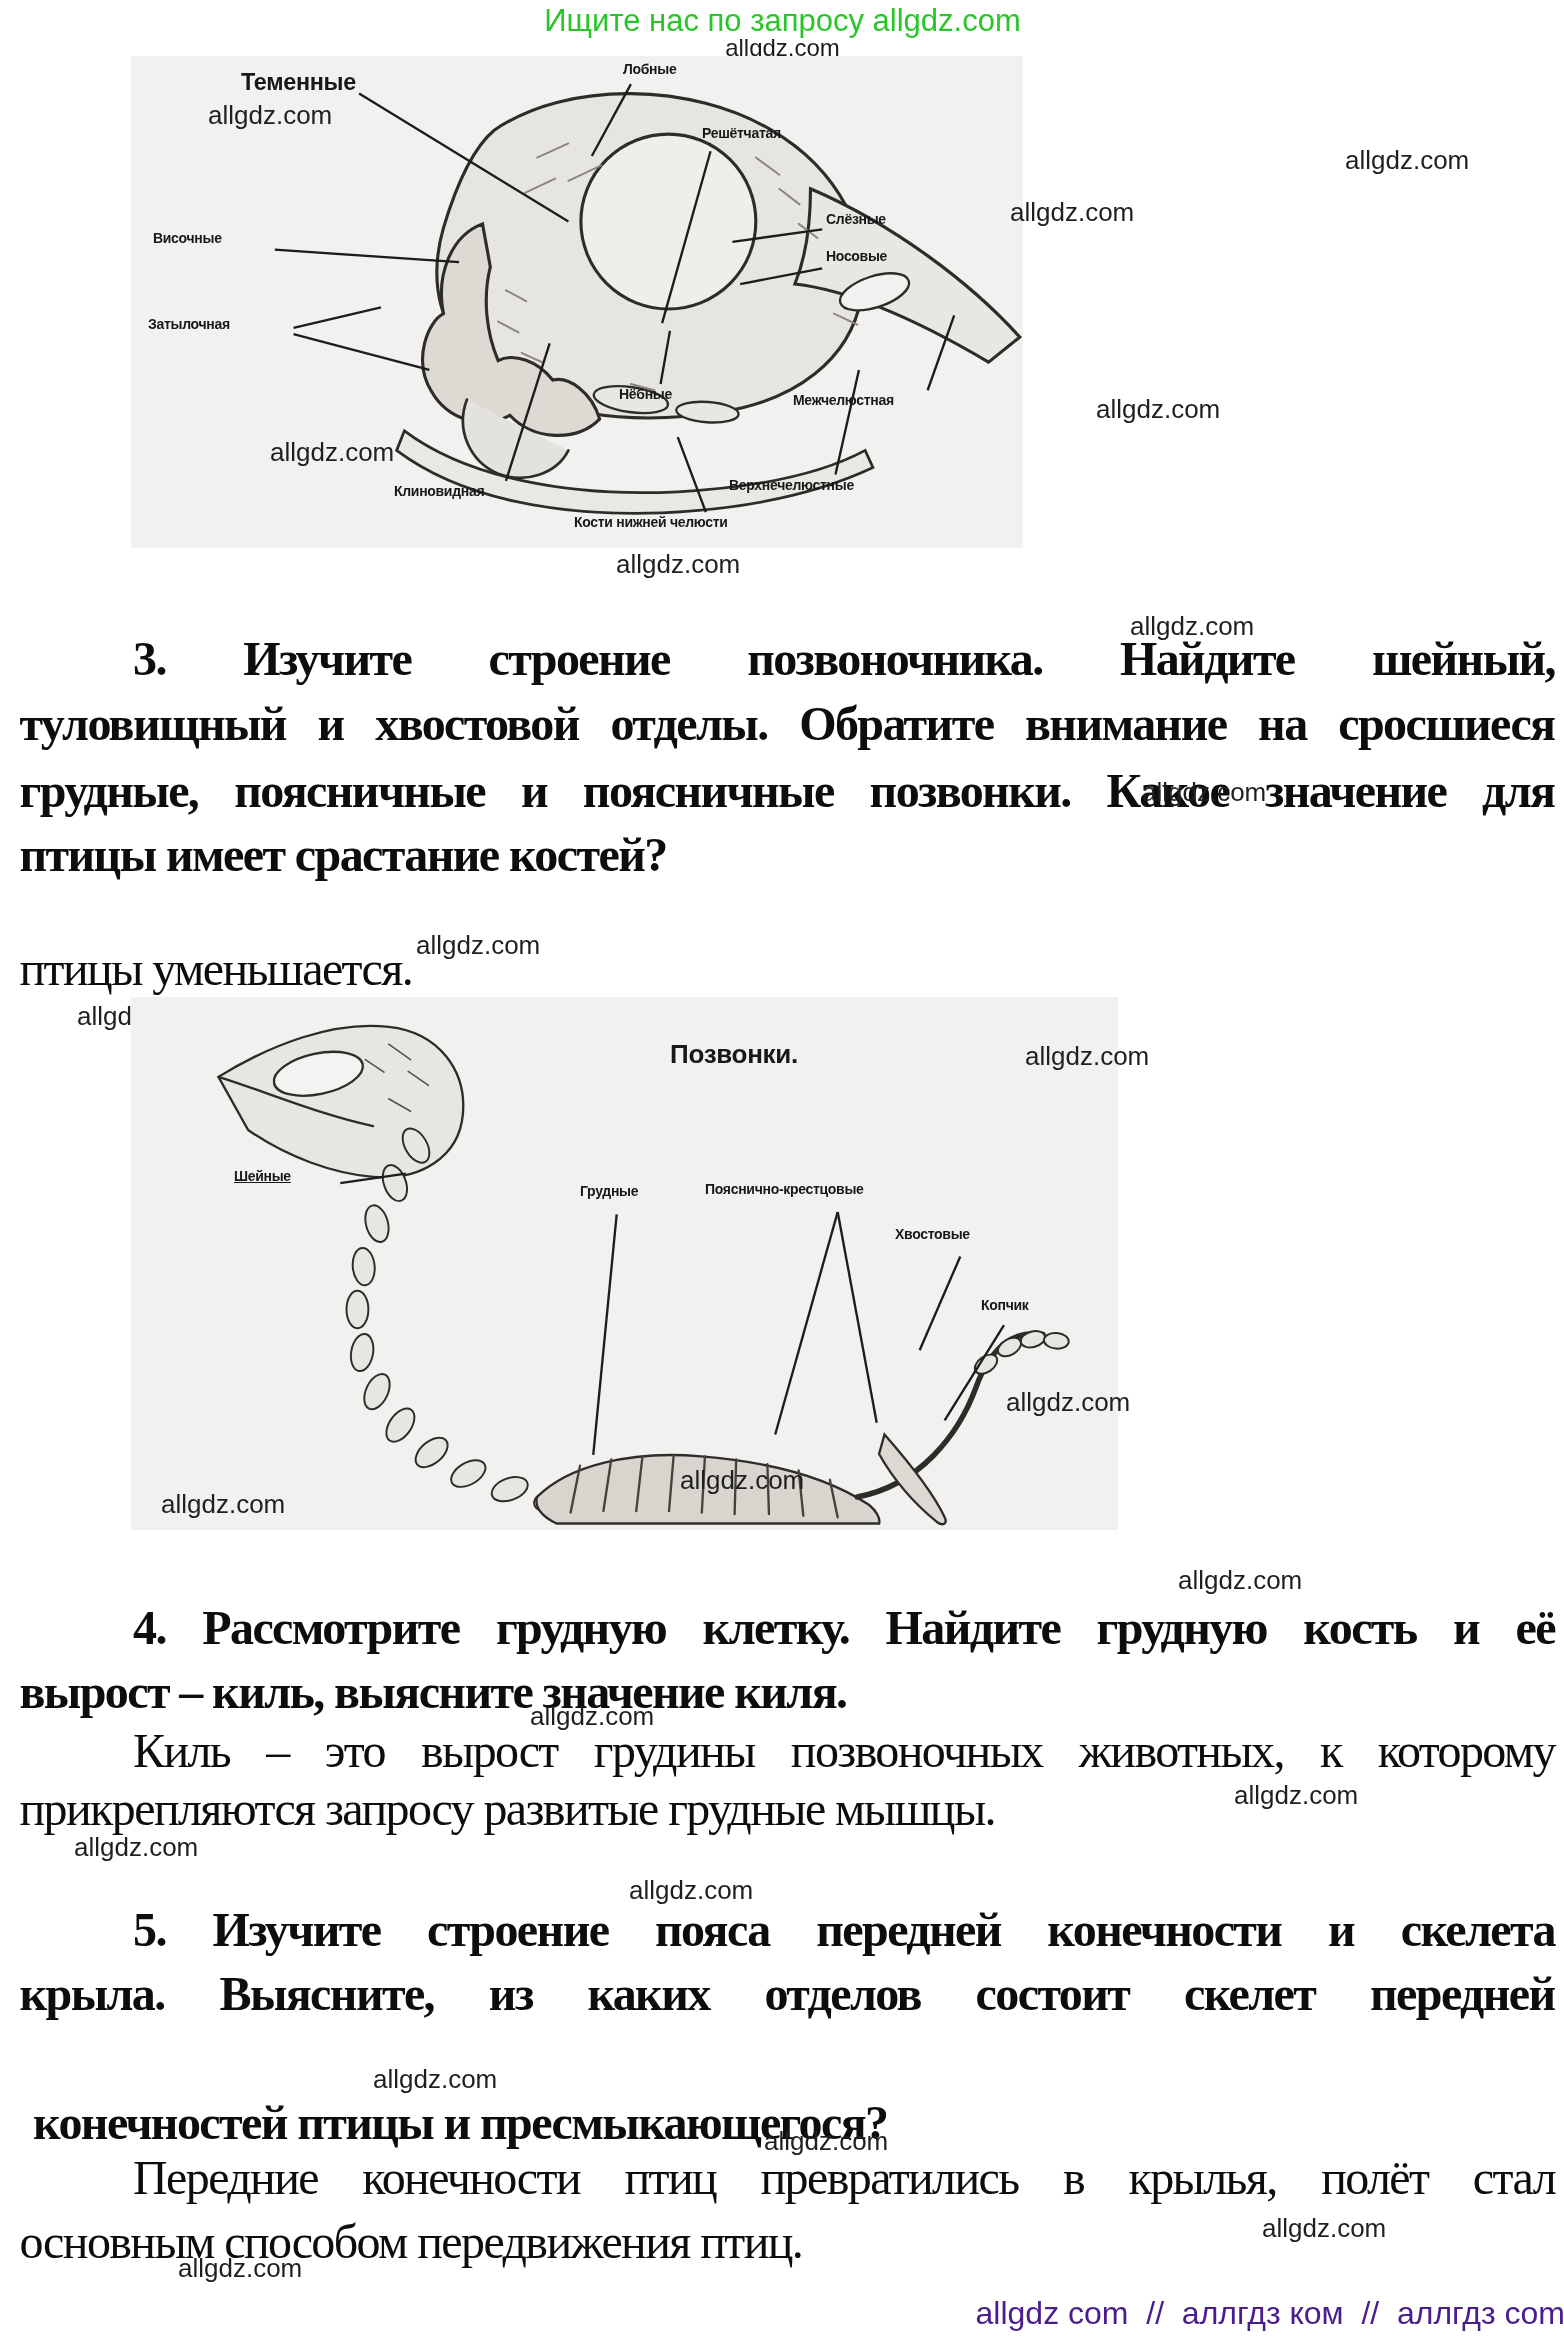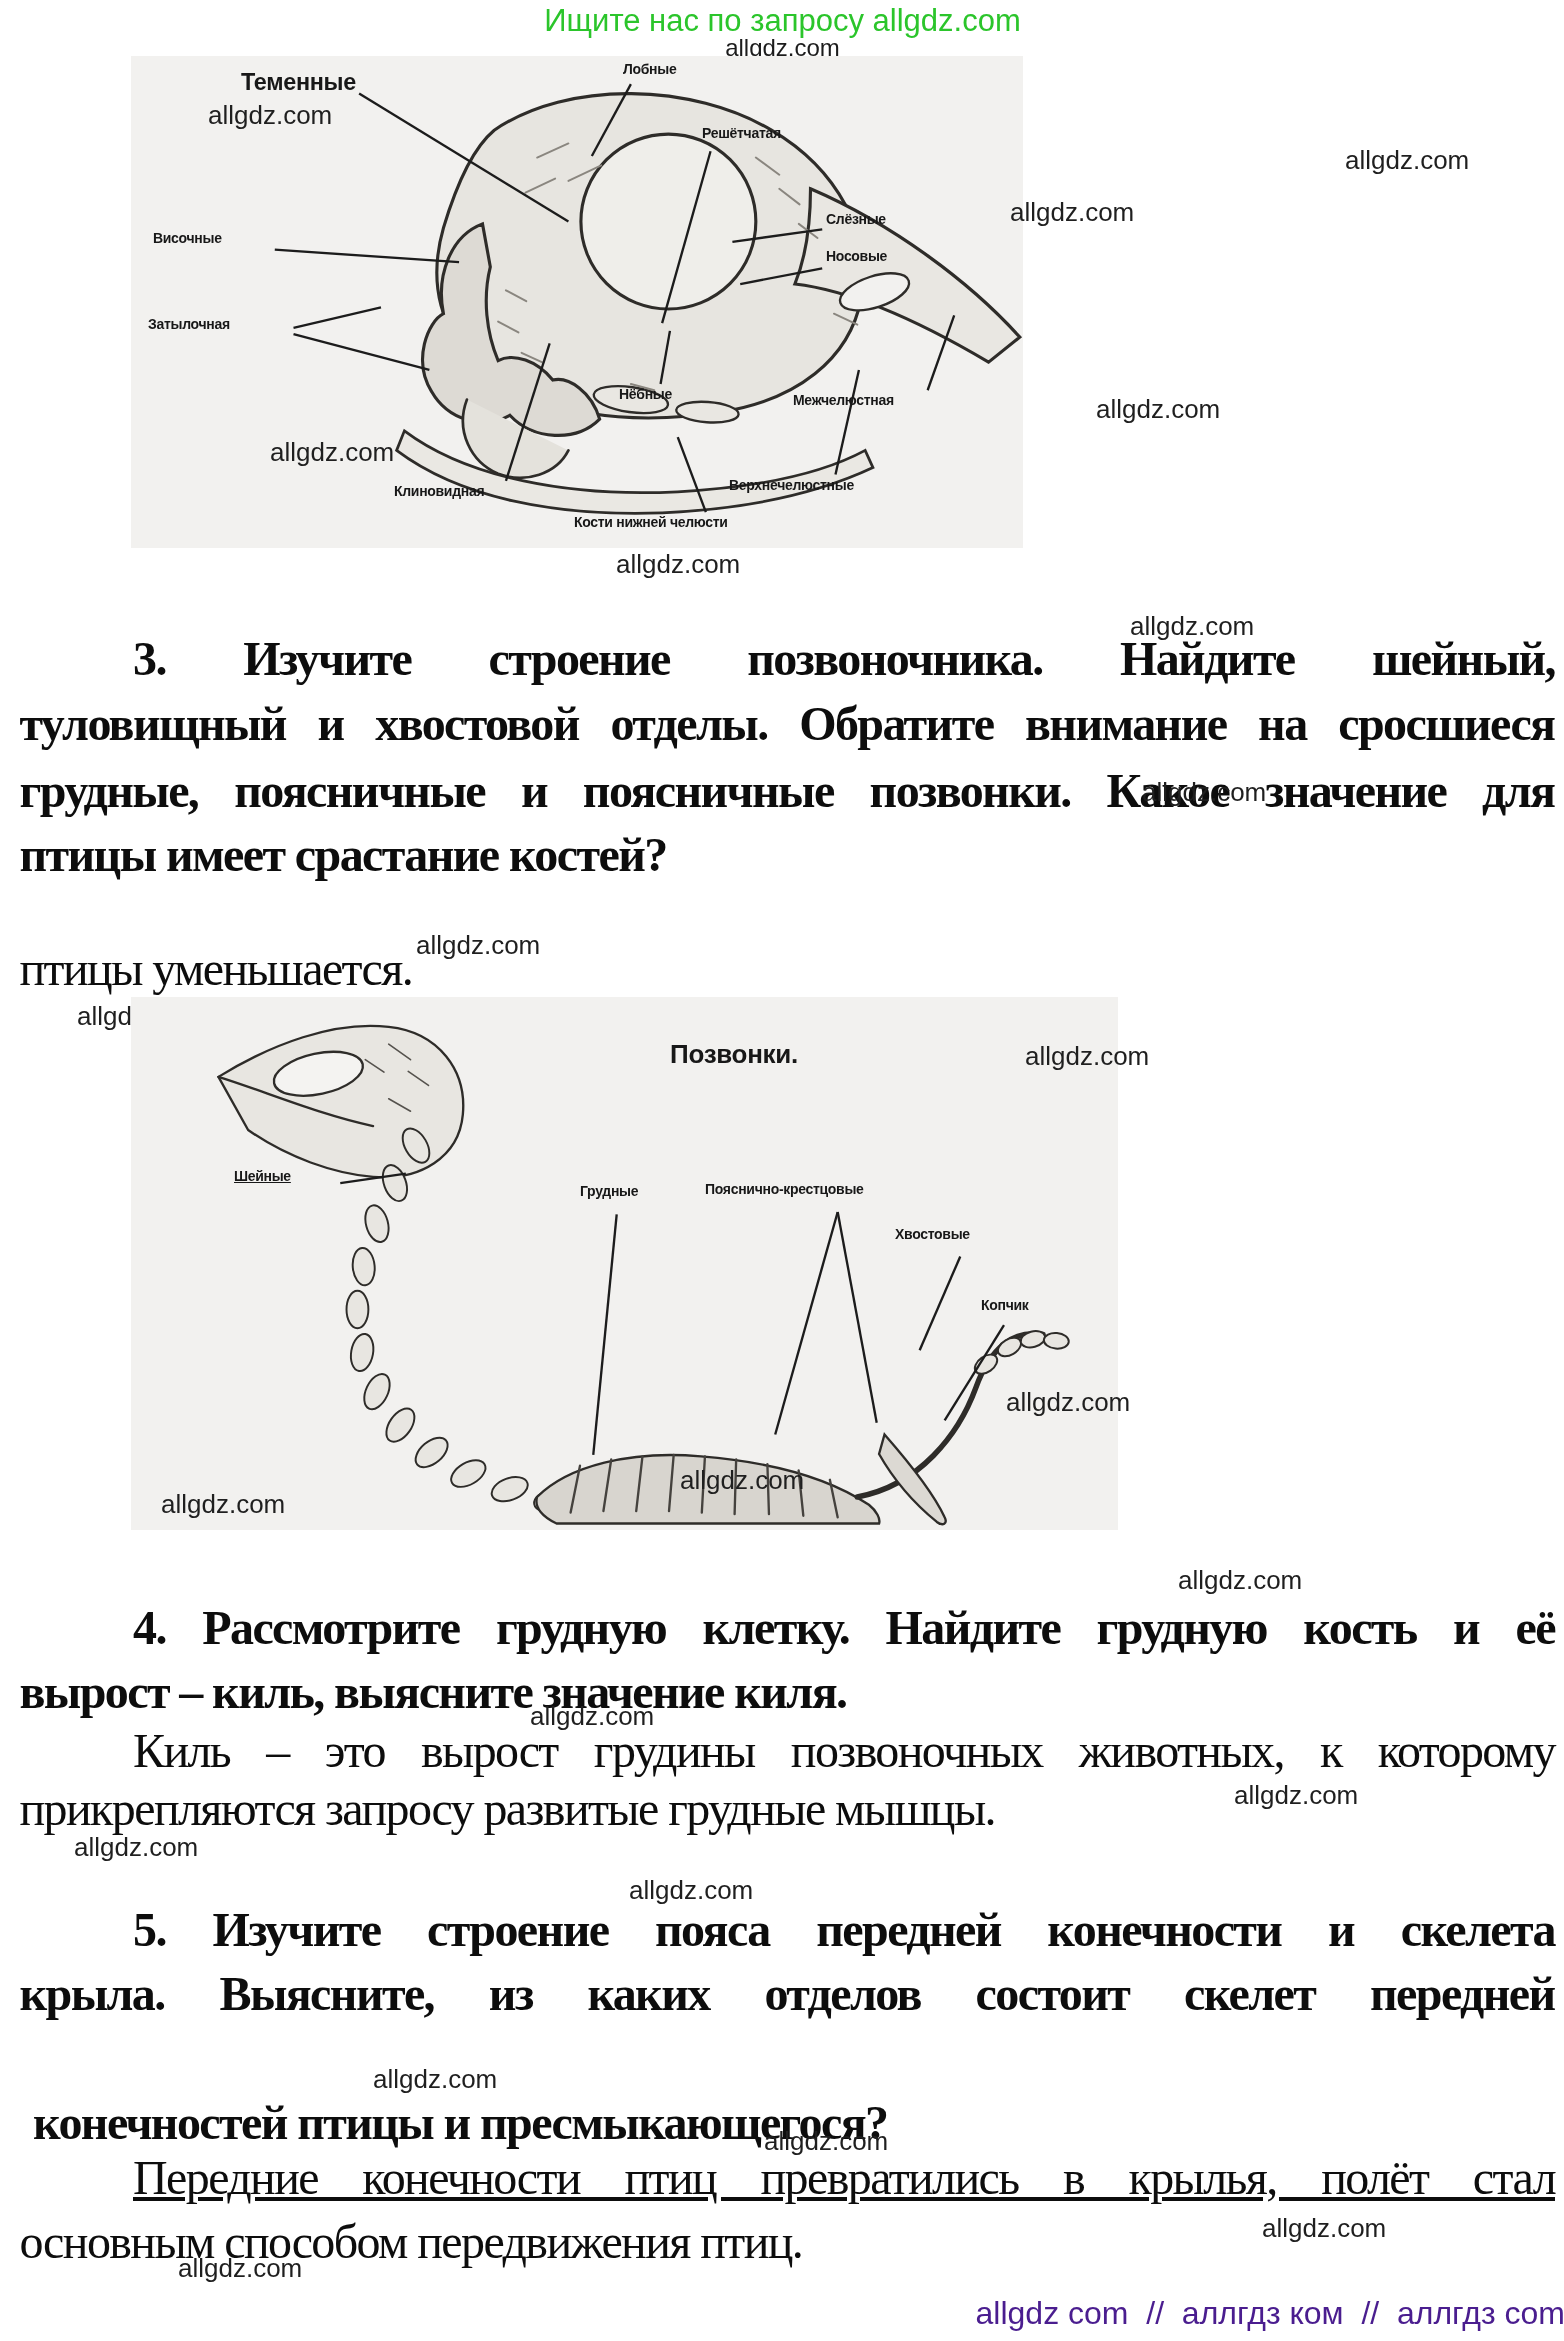--- a/index.html
+++ b/index.html
@@ -184,21 +184,21 @@
   <div class="wm" style="left:1234px;top:1780px;">allgdz.com</div>
   <div class="wm" style="left:74px;top:1832px;">allgdz.com</div>
   <div class="wm" style="left:629px;top:1875px;">allgdz.com</div>
 
   <div class="bl bold just" style="left:133px;top:1905px;width:1422px;">5. Изучите строение пояса передней конечности и скелета</div>
   <div class="bl bold just" style="left:19.5px;top:1969px;width:1535px;">крыла. Выясните, из каких отделов состоит скелет передней</div>
   <div class="wm" style="left:373px;top:2064px;">allgdz.com</div>
   <div class="bl bold nowrap" style="left:33px;top:2098px;">конечностей птицы и пресмыкающегося?</div>
   <div class="wm" style="left:764px;top:2126px;">allgdz.com</div>
 
-  <div class="bl just" style="left:133px;top:2153px;width:1422px;text-decoration:underline;">Передние конечности птиц превратились в крылья, полёт стал</div>
+  <div class="bl just" style="left:133px;top:2153px;width:1422px;">Передние конечности птиц превратились в крылья, полёт стал</div>
   <div class="bl nowrap" style="left:19.5px;top:2217px;">основным способом передвижения птиц.</div>
   <div class="wm" style="left:1262px;top:2213px;">allgdz.com</div>
   <div class="wm" style="left:178px;top:2253px;">allgdz.com</div>
 
   <div class="footer">allgdz com  //  аллгдз ком  //  аллгдз com</div>
 
 </div>
 
 
 </body></html>

